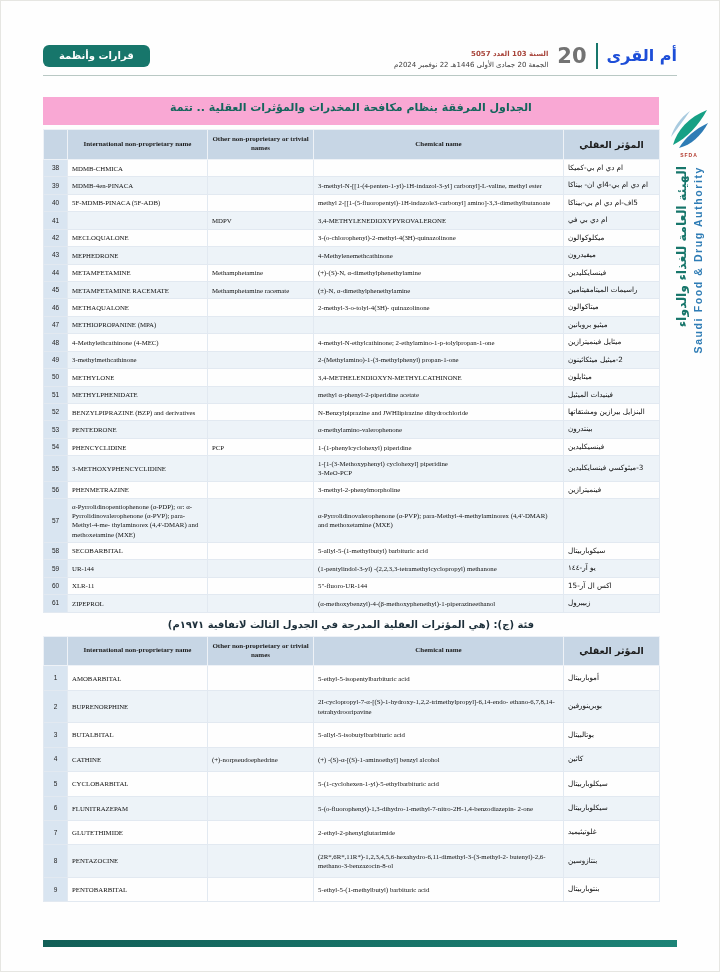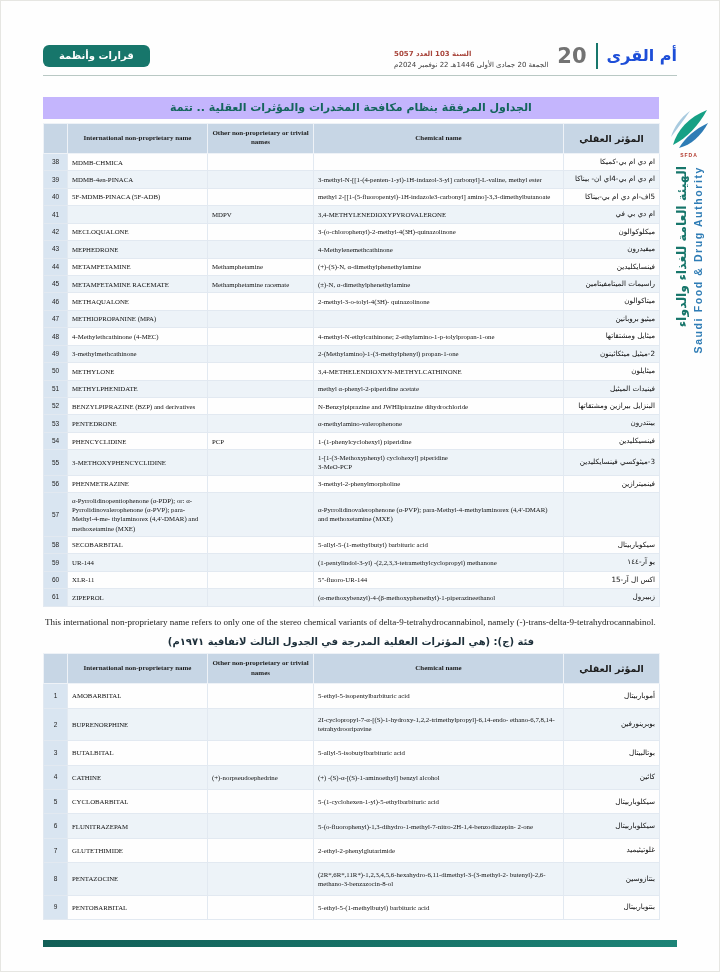--- a/index.html
+++ b/index.html
@@ -11,21 +11,21 @@
   }
 
   
   .top-header { position:absolute; top:38px; left:42px; right:42px; height:34px; }
   .section-badge {
     position:absolute; left:0; top:6px; background:#17766b; color:#fff;
     font:bold 10px/22px "DejaVu Sans", sans-serif; padding:0 16px; border-radius:6px;
     direction:rtl;
   }
   .masthead { position:absolute; right:0; top:0; display:flex; align-items:center; gap:9px; height:34px; }
-  .date-block { text-align:left; direction:rtl;margin-top:8px; }
+  .date-block { text-align:right; direction:rtl;margin-top:8px; }
   .issue-line { font:bold 7px/1.4 "DejaVu Sans", sans-serif; color:#a8453b; }
   .date-line  { font:7px/1.5 "DejaVu Sans", sans-serif; color:#3c3c3c; }
   .page-num   { font:bold 21px/1 "DejaVu Sans", sans-serif; color:#737373; }
   .vsep { width:2px; height:26px; background:#17766b; }
   .uq-logo { font:bold 16px/1.1 "DejaVu Sans", sans-serif; color:#1d4ed8; direction:rtl; }
   .header-rule { position:absolute; top:74px; left:42px; right:42px; border-top:1px solid #b9c8c4; }
 
   
   .side-brand { position:absolute; top:106px; right:5px; width:50px; text-align:center; }
   .swoosh svg { display:block; margin:0 auto; }
@@ -36,42 +36,42 @@
     font:bold 12.5px "DejaVu Sans", sans-serif; color:#17766b; letter-spacing:1px;
   }
   .v-en {
     writing-mode:vertical-rl; transform:rotate(180deg);
     font:bold 10.5px "Liberation Sans", sans-serif; color:#2e7cb5; letter-spacing:1.6px;
   }
 
   
   .content { position:absolute; top:96px; left:42px; width:616px; }
   .title-bar {
-    background:#c4b5fd; color:#14655c; text-align:center; direction:rtl;
-    font:bold 11px/1 "DejaVu Sans", sans-serif; padding:5px 0 6px;
+    background:#f9a8d4; color:#14655c; text-align:center; direction:rtl;
+    font:bold 11px/1 "DejaVu Sans", sans-serif; padding:5px 0 12px;
   }
 
   .data-table { width:100%; border-collapse:collapse; table-layout:fixed; margin-top:4px; }
   .data-table th {
     background:#c7d6e5; border:1px solid #eef2f7; color:#1c1c1c;
     font:bold 7px/1.35 "Liberation Serif", serif; text-align:center; vertical-align:middle;
     padding:5px 2px;
   }
   .data-table th.ar-h { font:bold 9.5px/1.2 "DejaVu Sans", sans-serif; direction:rtl; }
   .data-table td {
     border:1px solid #e2e9f1; color:#111; vertical-align:middle;
     font:6.8px/1.35 "Liberation Serif", serif; padding:3px 4px;
     word-wrap:break-word; overflow-wrap:break-word;
   }
   .data-table td.num {
     background:#d9e5f1; text-align:center; color:#222;
     font:6.5px/1.2 "Liberation Sans", sans-serif;
   }
   .data-table tbody tr:nth-child(even) td:not(.num) { background:#edf3f8; }
-  .data-table td.ar { direction:rtl; text-align:right; font:7.2px/1.45 "DejaVu Sans", sans-serif; }
+  .data-table td.ar { direction:rtl; text-align:left; font:7.2px/1.45 "DejaVu Sans", sans-serif; }
   .data-table td.chem { white-space:pre-line; }
   .t2 td { padding:6.5px 4px; }
 
   .note { margin:9px 2px 6px; font:9px/1.55 "Liberation Serif", serif; color:#1a1a1a; }
   .cat-title {
     text-align:center; direction:rtl; color:#1d2f3a; margin:5px 0 4px;
     font:bold 10px/1.4 "DejaVu Sans", sans-serif;
   }
 
   .footer-bar {
@@ -204,21 +204,21 @@
           <td class="inn">METHIOPROPANINE (MPA)</td>
           <td class="other"></td>
           <td class="chem"></td>
           <td class="ar">ميثيو بروبانين</td>
         </tr>
           <tr>
           <td class="num">48</td>
           <td class="inn">4-Methylethcathinone (4-MEC)</td>
           <td class="other"></td>
           <td class="chem">4-methyl-N-ethylcathinone; 2-ethylamino-1-p-tolylpropan-1-one</td>
-          <td class="ar">ميثايل ومشتقاتها</td>
+          <td class="ar">ميثايل فينميترازين</td>
         </tr>
           <tr>
           <td class="num">49</td>
           <td class="inn">3-methylmethcathinone</td>
           <td class="other"></td>
           <td class="chem">2-(Methylamino)-1-(3-methylphenyl) propan-1-one</td>
           <td class="ar">2-ميثيل ميثكاثينون</td>
         </tr>
           <tr>
           <td class="num">50</td>
@@ -301,21 +301,20 @@
           <tr>
           <td class="num">61</td>
           <td class="inn">ZIPEPROL</td>
           <td class="other"></td>
           <td class="chem">(α-methoxybenzyl)-4-(β-methoxyphenethyl)-1-piperazineethanol</td>
           <td class="ar">زبيبرول</td>
         </tr>
         </tbody>
     </table>
 
-    <p class="note">This international non-proprietary name refers to only one of the stereo chemical variants of delta-9-tetrahydrocannabinol, namely (-)-trans-delta-9-tetrahydrocannabinol.</p>
 
     <div class="cat-title">فئة (ج): (هي المؤثرات العقلية المدرجة في الجدول الثالث لاتفاقية ١٩٧١م)</div>
 
     <table class="data-table t2">
       <colgroup>
         <col style="width:24px">
           <col style="width:140px">
           <col style="width:106px">
           <col style="width:250px">
           <col style="width:96px">

